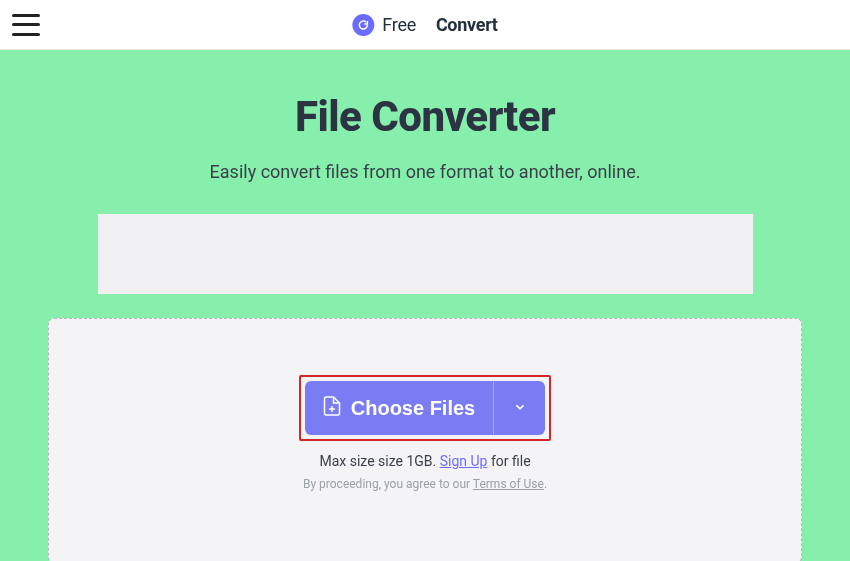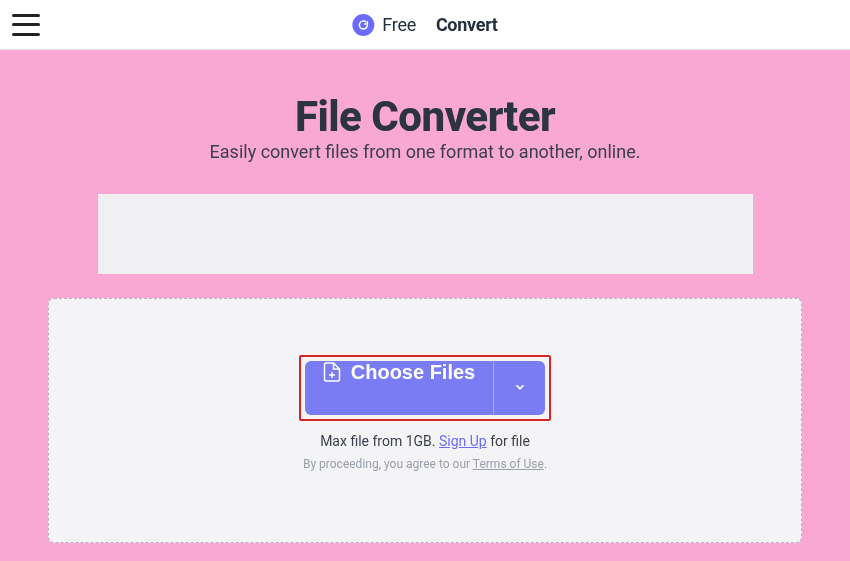--- a/index.html
+++ b/index.html
@@ -52,35 +52,36 @@
     }
     .logo-icon svg { width: 12px; height: 12px; }
     .logo-text {
       font-size: 18px;
       color: #222f3e;
       letter-spacing: -0.3px;
     }
     .logo-text .free { font-weight: 400; }
     .logo-text .convert { font-weight: 700; margin-left: 20px; }
     .page {
-      background: #f9a8d4;
+      background: #86efac;
       height: 511px;
       padding-top: 42px;
     }
     .page-title {
       text-align: center;
       font-size: 42px;
       font-weight: 800;
       color: #2c3342;
       letter-spacing: -0.5px;
     }
     .page-subtitle {
       text-align: center;
       font-size: 18px;
       color: #3a3f4a;
+      margin-top: 20px;
       font-weight: 400;
     }
     .ad-placeholder {
       width: 655px;
       height: 80px;
       background: #f0f0f2;
       margin: 32px auto 0;
     }
     .dropzone {
       width: 754px;
@@ -103,21 +104,21 @@
     .choose-btn {
       display: flex;
       height: 54px;
       border-radius: 6px;
       overflow: hidden;
     }
     .choose-main {
       background: #7a7cf3;
       color: #fff;
       display: flex;
-      align-items: flex-start;
+      align-items: center;
       justify-content: center;
       gap: 10px;
       padding: 0 18px;
       font-size: 20px;
       font-weight: 700;
       cursor: pointer;
       border: none;
     }
     .choose-dropdown {
       background: #7a7cf3;
@@ -195,19 +196,19 @@
           <span>
             <svg class="chev-icon" viewBox="0 0 24 24" fill="none" stroke="#fff" stroke-width="3">
               <polyline points="6 9 12 15 18 9"></polyline>
             </svg>
           </span>
         </div>
       </div>
     </div>
 
     <p class="max-size">
-      <span>Max file from 1GB. </span><a href="#">Sign Up</a><span> for file</span>
+      <span>Max size size 1GB. </span><a href="#">Sign Up</a><span> for file</span>
     </p>
     <p class="terms">
       <span>By proceeding, you agree to our </span><a href="#">Terms of Use</a><span>.</span>
     </p>
   </div>
 </div>
 
 </body></html>

